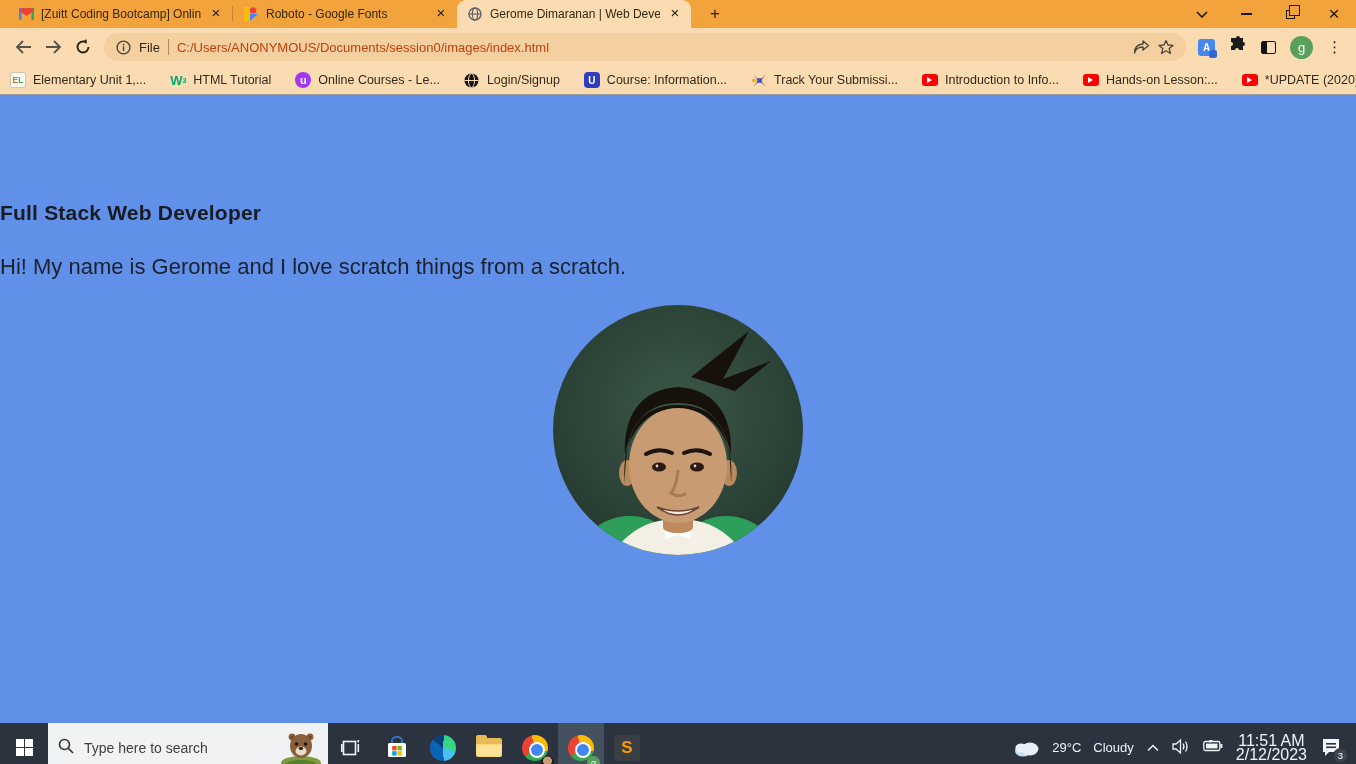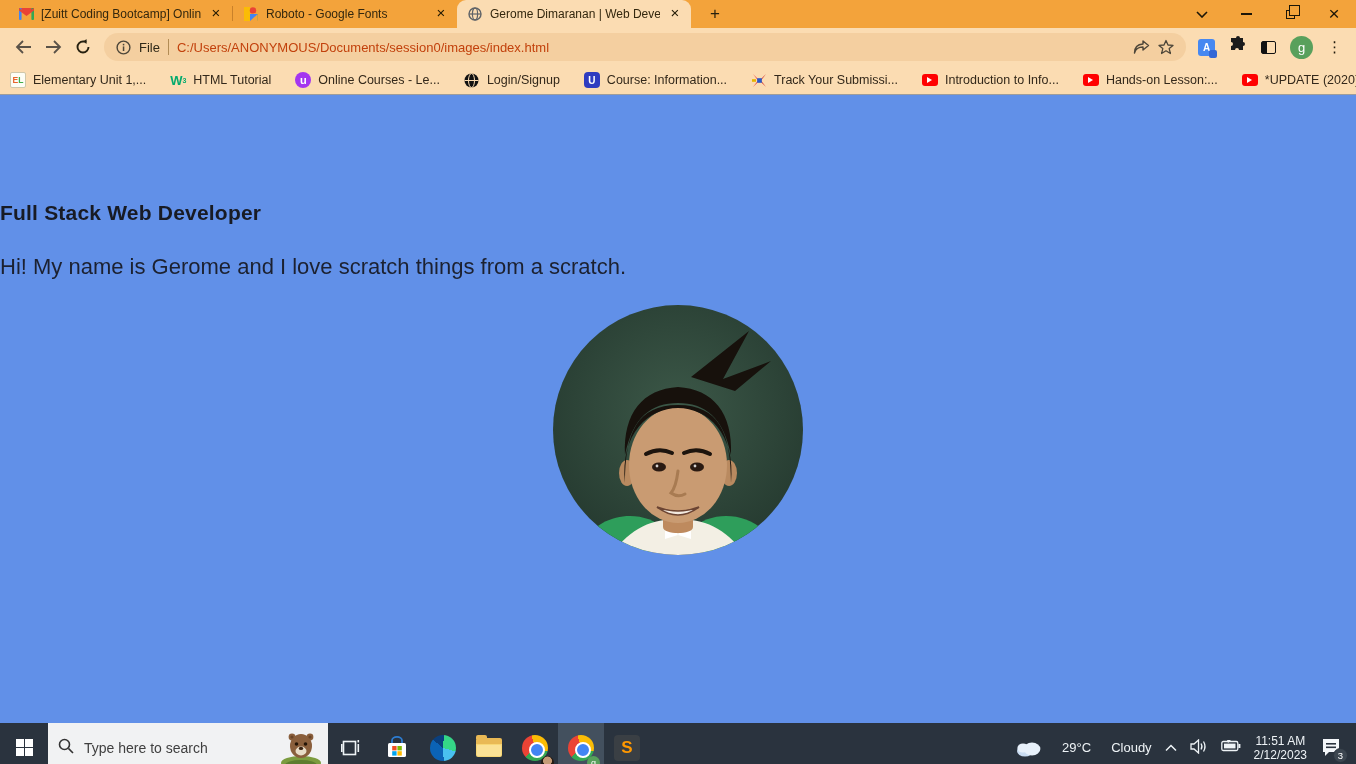--- a/index.html
+++ b/index.html
@@ -88,22 +88,22 @@
       background:conic-gradient(from 40deg, #35d687 0 18%, #49c1f0 18% 38%, #0b63b6 38% 75%, #0a3f7d 75% 90%, #35d687 90%); }
   .folder-ico { width:26px; height:19px; background:linear-gradient(#e9b955, #e9b955 30%, #F8D775 30%);
       border-radius:2px; position:relative; }
   .folder-ico::before { content:""; position:absolute; top:-3px; left:0; width:11px; height:4px;
       background:#e9b955; border-radius:2px 2px 0 0; }
   .folder-ico::after { content:""; position:absolute; left:1px; top:7px; right:1px; bottom:1px;
       background:#FBE296; border-radius:1px; }
   .sublime-sq { width:26px; height:26px; border-radius:4px; background:#3a3f44; color:#FF9800;
       font-weight:bold; font-size:17px; display:flex; align-items:center; justify-content:center; }
   .tray { margin-left:auto; display:flex; align-items:center; gap:13px; padding-right:12px; font-size:13px; }
-  .tray .weather { display:flex; align-items:center; gap:20px; }
-  .clock { text-align:center; font-size:12px; line-height:14px; }
+  .tray .weather { display:flex; align-items:center; gap:12px; }
+  .clock { text-align:center; font-size:16px; line-height:14px; }
   .notif { position:relative; width:24px; height:24px; }
   .notif-badge { position:absolute; right:-4px; bottom:-3px; width:15px; height:15px; border-radius:50%;
       background:#3C4650; border:1px solid #2A333E; color:#fff; font-size:9.5px;
       display:flex; align-items:center; justify-content:center; }
 </style>
 </head>
 <body>
 
 <div class="tabstrip">
   <div class="tab">

